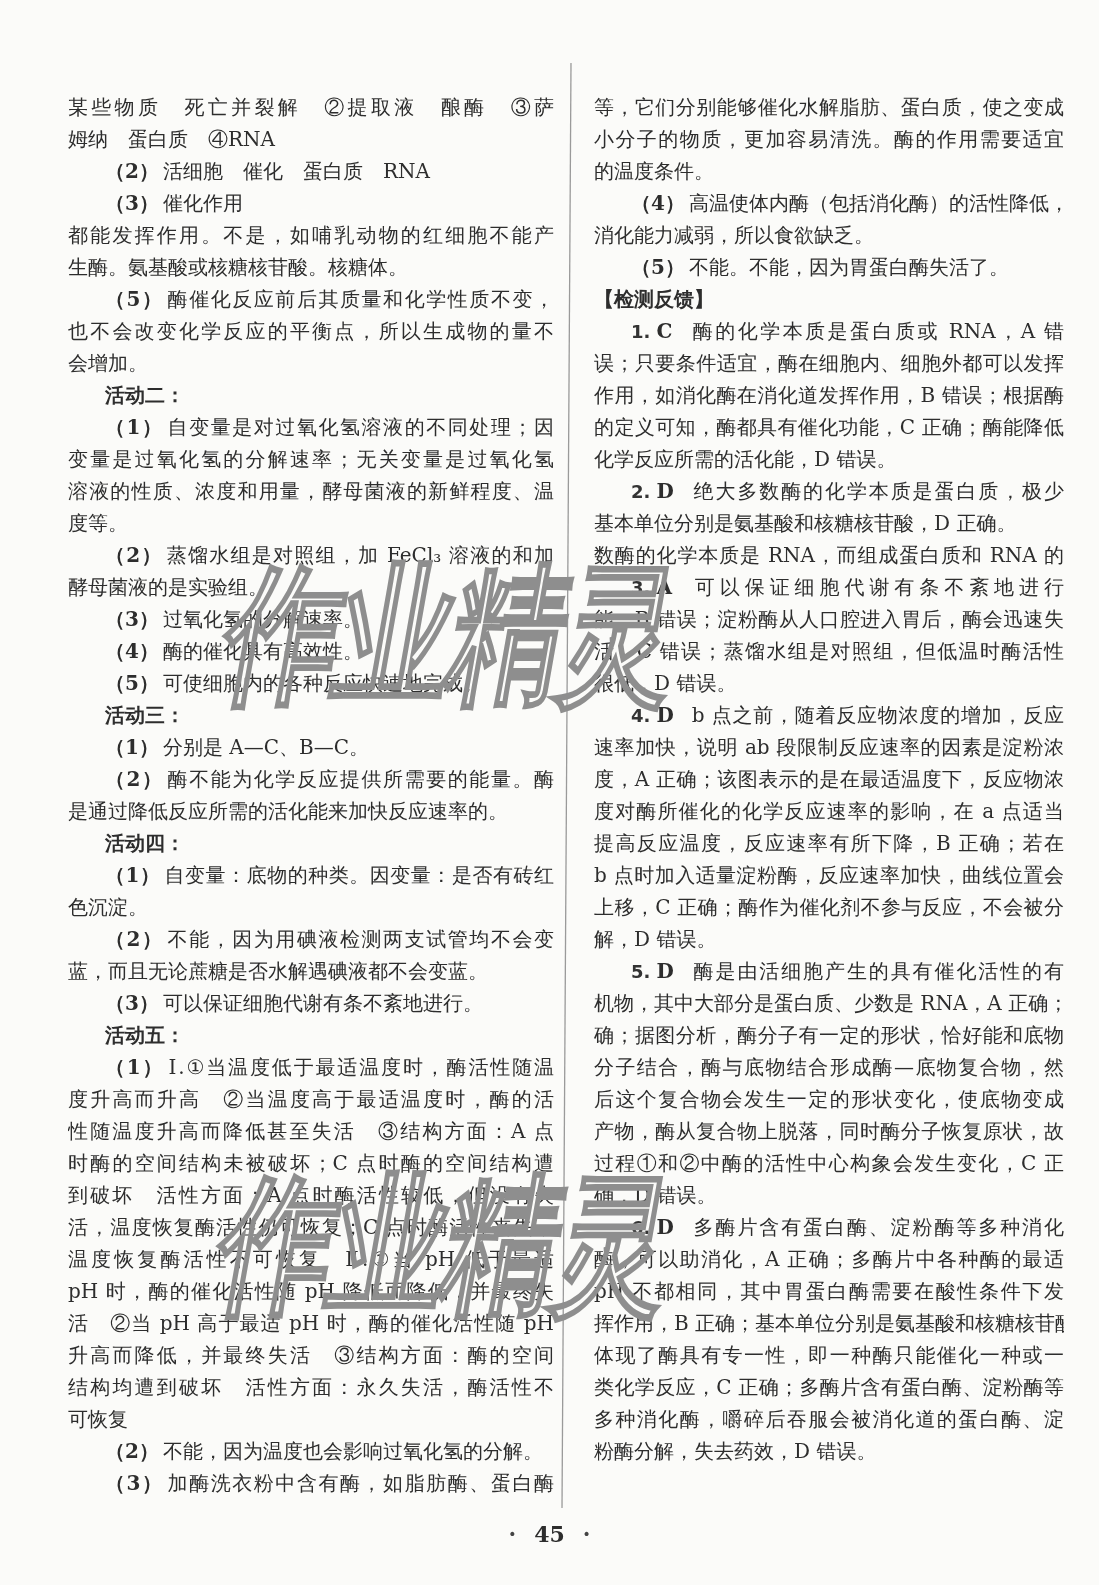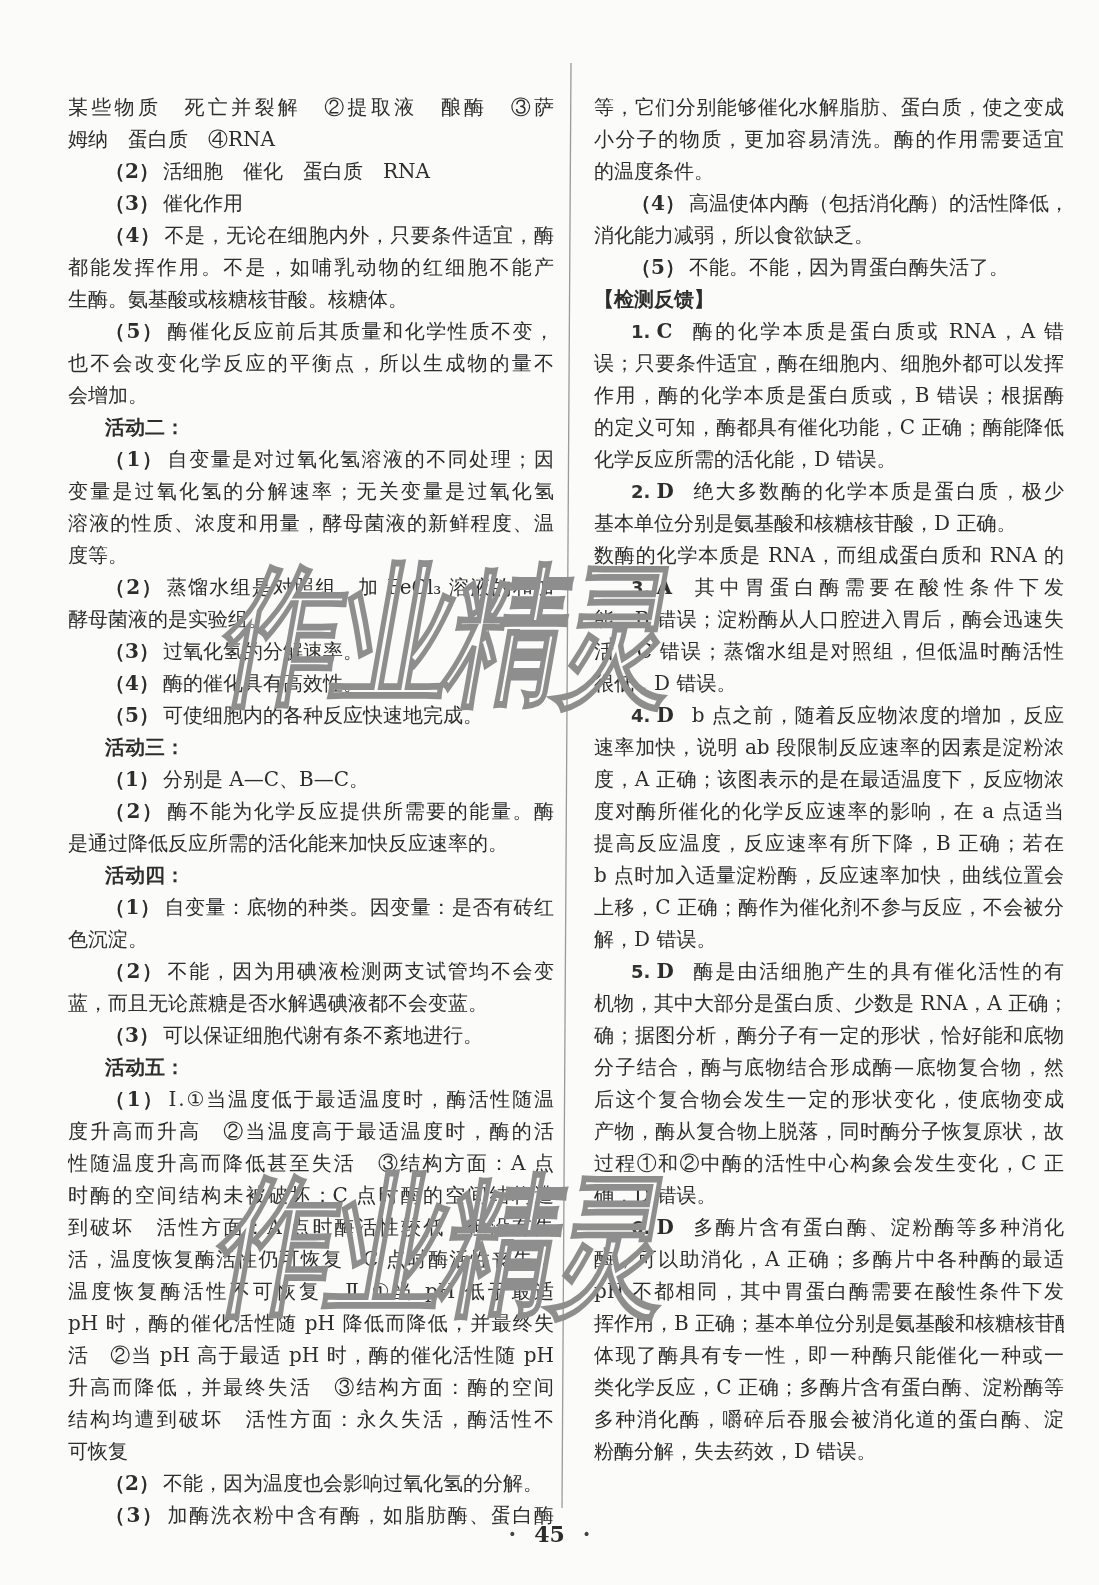--- a/index.html
+++ b/index.html
@@ -56,21 +56,20 @@
 
   <div>
     <div class="line ind end"><span class="lbl">（2）</span><span>活细胞　催化　蛋白质　RNA</span></div>
   </div>
 
   <div>
     <div class="line ind end"><span class="lbl">（3）</span><span>催化作用</span></div>
   </div>
 
   <div>
-    <div class="line ind"><span class="lbl">（4）</span><span>不是，无论在细胞内外，只要条件适宜，酶</span></div>
     <div class="line">都能发挥作用。不是，如哺乳动物的红细胞不能产</div>
     <div class="line end">生酶。氨基酸或核糖核苷酸。核糖体。</div>
   </div>
 
   <div>
     <div class="line ind"><span class="lbl">（5）</span><span>酶催化反应前后其质量和化学性质不变，</span></div>
     <div class="line">也不会改变化学反应的平衡点，所以生成物的量不</div>
     <div class="line end">会增加。</div>
   </div>
 
@@ -168,33 +167,33 @@
 
   <div>
     <div class="line ind end"><span class="lbl">（5）</span><span>不能。不能，因为胃蛋白酶失活了。</span></div>
   </div>
 
   <div class="line end head">【检测反馈】</div>
 
   <div>
     <div class="line ind"><span class="qnum">1.</span><span class="qans">C</span><span>酶的化学本质是蛋白质或 RNA，A 错</span></div>
     <div class="line">误；只要条件适宜，酶在细胞内、细胞外都可以发挥</div>
-    <div class="line">作用，酶的化学本质是蛋白质或，B 错误；根据酶</div>
+    <div class="line">作用，如消化酶在消化道发挥作用，B 错误；根据酶</div>
     <div class="line">的定义可知，酶都具有催化功能，C 正确；酶能降低</div>
     <div class="line end">化学反应所需的活化能，D 错误。</div>
   </div>
 
   <div>
     <div class="line ind"><span class="qnum">2.</span><span class="qans">D</span><span>绝大多数酶的化学本质是蛋白质，极少</span></div>
     <div class="line end">基本单位分别是氨基酸和核糖核苷酸，D 正确。</div>
     <div class="line">数酶的化学本质是 RNA，而组成蛋白质和 RNA 的</div>
   </div>
 
   <div>
-    <div class="line ind"><span class="qnum">3.</span><span class="qans">A</span><span>其中胃蛋白酶需要在酸性条件下发</span></div>
+    <div class="line ind"><span class="qnum">3.</span><span class="qans">A</span><span>可以保证细胞代谢有条不紊地进行</span></div>
     <div class="line">能，B 错误；淀粉酶从人口腔进入胃后，酶会迅速失</div>
     <div class="line">活，C 错误；蒸馏水组是对照组，但低温时酶活性</div>
     <div class="line end">很低，D 错误。</div>
   </div>
 
   <div>
     <div class="line ind"><span class="qnum">4.</span><span class="qans">D</span><span>b 点之前，随着反应物浓度的增加，反应</span></div>
     <div class="line">速率加快，说明 ab 段限制反应速率的因素是淀粉浓</div>
     <div class="line">度，A 正确；该图表示的是在最适温度下，反应物浓</div>
     <div class="line">度对酶所催化的化学反应速率的影响，在 a 点适当</div>

